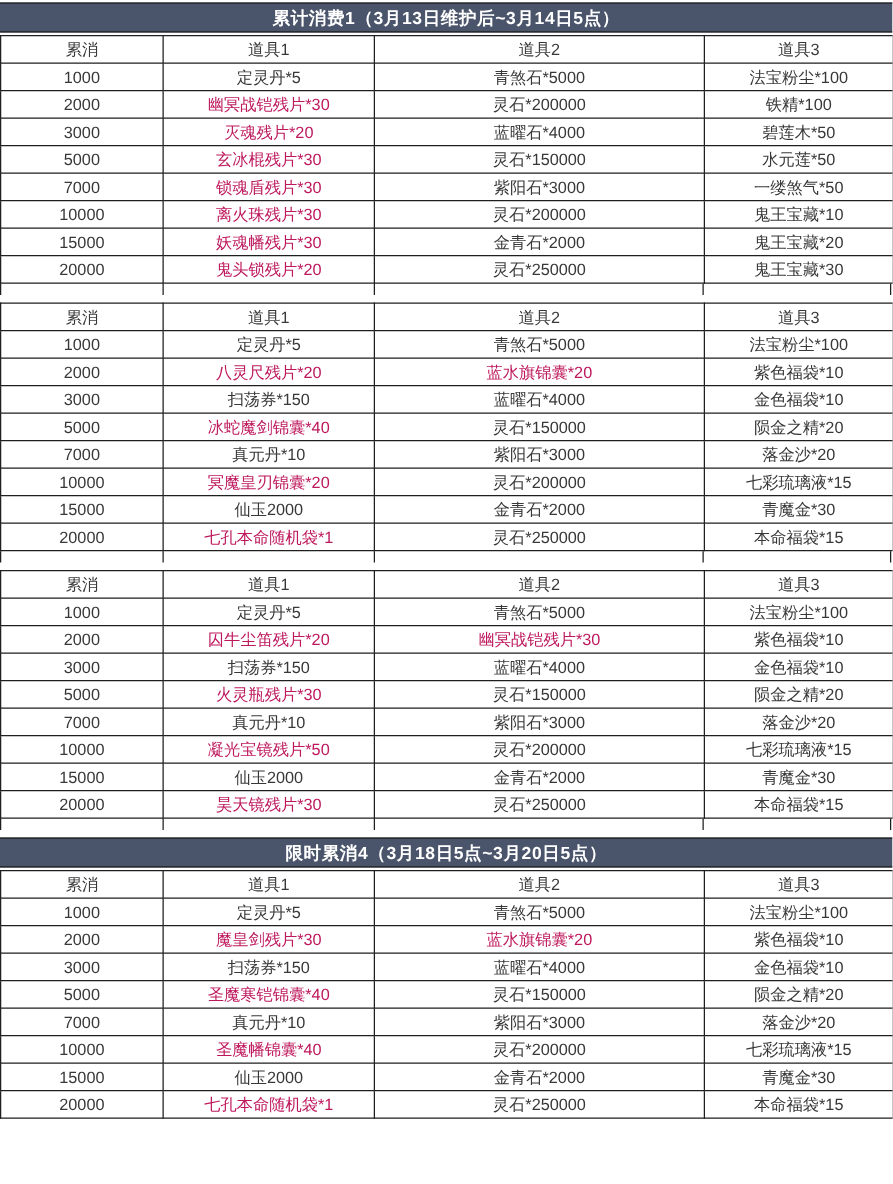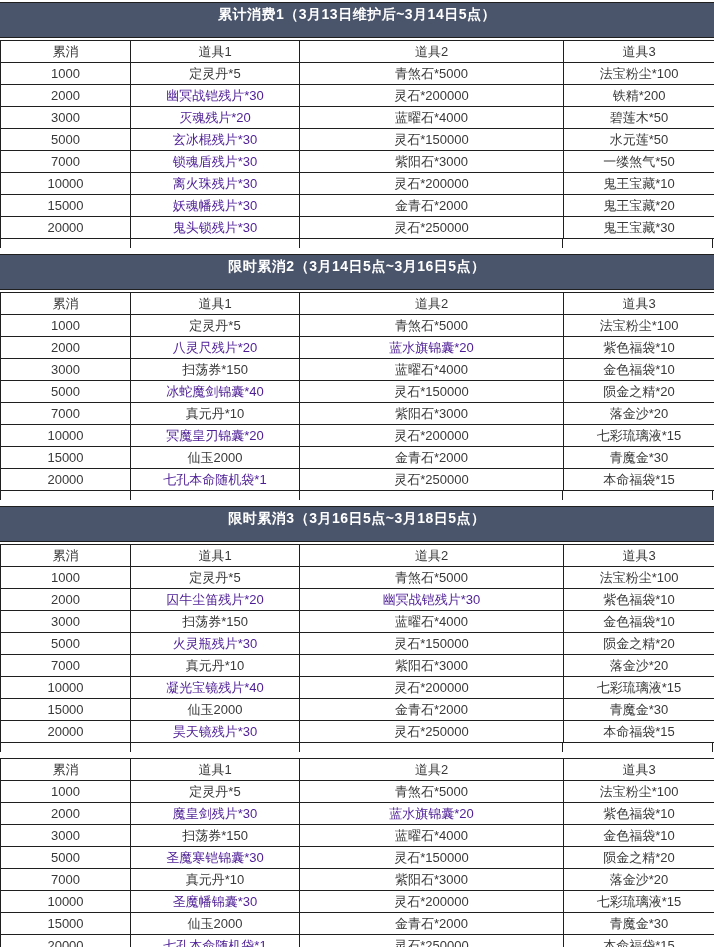--- a/index.html
+++ b/index.html
@@ -15,21 +15,21 @@
   }
   .page {
     padding-top: 2px;
     width: 714px;
   }
   section.tblsec {
     margin-bottom: 6px;
   }
   .title-bar {
     box-sizing: border-box;
-    height: 36px;
+    height: 24px;
     line-height: 22px;
     background: #4A556B;
     border-top: 1px solid #1f1f1f;
     border-bottom: 1px solid #1f1f1f;
     color: #ffffff;
     font-size: 14px;
     font-weight: bold;
     text-align: center;
     margin-bottom: 2px;
     letter-spacing: 0.5px;
@@ -45,21 +45,21 @@
     padding: 0;
     text-align: center;
     vertical-align: middle;
     font-size: 13px;
     font-weight: normal;
     color: #383838;
     overflow: hidden;
     white-space: nowrap;
   }
   table.grid td.red {
-    color: #4c1d95;
+    color: #be185d;
   }
   .stub {
     display: flex;
     height: 9px;
     width: 713px;
     border-left: 1px solid #1f1f1f;
   }
   .stub > div {
     border-right: 1px solid #1f1f1f;
     height: 9px;
@@ -95,21 +95,21 @@
           <tr>
             <td>1000</td>
             <td>定灵丹*5</td>
             <td>青煞石*5000</td>
             <td>法宝粉尘*100</td>
           </tr>
           <tr>
             <td>2000</td>
             <td class="red">幽冥战铠残片*30</td>
             <td>灵石*200000</td>
-            <td>铁精*200</td>
+            <td>铁精*100</td>
           </tr>
           <tr>
             <td>3000</td>
             <td class="red">灭魂残片*20</td>
             <td>蓝曜石*4000</td>
             <td>碧莲木*50</td>
           </tr>
           <tr>
             <td>5000</td>
             <td class="red">玄冰棍残片*30</td>
@@ -129,175 +129,23 @@
             <td>鬼王宝藏*10</td>
           </tr>
           <tr>
             <td>15000</td>
             <td class="red">妖魂幡残片*30</td>
             <td>金青石*2000</td>
             <td>鬼王宝藏*20</td>
           </tr>
           <tr>
             <td>20000</td>
-            <td class="red">鬼头锁残片*30</td>
+            <td class="red">鬼头锁残片*20</td>
             <td>灵石*250000</td>
             <td>鬼王宝藏*30</td>
-          </tr>
-        </tbody>
-    </table>
-    <div class="stub">
-      <div class="c1"></div>
-        <div class="c2"></div>
-        <div class="c3"></div>
-        <div class="c4"></div>
-    </div>
-  </section>
-
-  <section class="tblsec">
-    <div class="title-bar">限时累消2（3月14日5点~3月16日5点）</div>
-    <table class="grid">
-      <colgroup>
-          <col style="width:130px">
-          <col style="width:169px">
-          <col style="width:264px">
-          <col style="width:151px">
-        </colgroup>
-      <thead>
-        <tr>
-          <th>累消</th>
-          <th>道具1</th>
-          <th>道具2</th>
-          <th>道具3</th>
-        </tr>
-      </thead>
-      <tbody>
-          <tr>
-            <td>1000</td>
-            <td>定灵丹*5</td>
-            <td>青煞石*5000</td>
-            <td>法宝粉尘*100</td>
-          </tr>
-          <tr>
-            <td>2000</td>
-            <td class="red">八灵尺残片*20</td>
-            <td class="red">蓝水旗锦囊*20</td>
-            <td>紫色福袋*10</td>
-          </tr>
-          <tr>
-            <td>3000</td>
-            <td>扫荡券*150</td>
-            <td>蓝曜石*4000</td>
-            <td>金色福袋*10</td>
-          </tr>
-          <tr>
-            <td>5000</td>
-            <td class="red">冰蛇魔剑锦囊*40</td>
-            <td>灵石*150000</td>
-            <td>陨金之精*20</td>
-          </tr>
-          <tr>
-            <td>7000</td>
-            <td>真元丹*10</td>
-            <td>紫阳石*3000</td>
-            <td>落金沙*20</td>
-          </tr>
-          <tr>
-            <td>10000</td>
-            <td class="red">冥魔皇刃锦囊*20</td>
-            <td>灵石*200000</td>
-            <td>七彩琉璃液*15</td>
-          </tr>
-          <tr>
-            <td>15000</td>
-            <td>仙玉2000</td>
-            <td>金青石*2000</td>
-            <td>青魔金*30</td>
-          </tr>
-          <tr>
-            <td>20000</td>
-            <td class="red">七孔本命随机袋*1</td>
-            <td>灵石*250000</td>
-            <td>本命福袋*15</td>
-          </tr>
-        </tbody>
-    </table>
-    <div class="stub">
-      <div class="c1"></div>
-        <div class="c2"></div>
-        <div class="c3"></div>
-        <div class="c4"></div>
-    </div>
-  </section>
-
-  <section class="tblsec">
-    <div class="title-bar">限时累消3（3月16日5点~3月18日5点）</div>
-    <table class="grid">
-      <colgroup>
-          <col style="width:130px">
-          <col style="width:169px">
-          <col style="width:264px">
-          <col style="width:151px">
-        </colgroup>
-      <thead>
-        <tr>
-          <th>累消</th>
-          <th>道具1</th>
-          <th>道具2</th>
-          <th>道具3</th>
-        </tr>
-      </thead>
-      <tbody>
-          <tr>
-            <td>1000</td>
-            <td>定灵丹*5</td>
-            <td>青煞石*5000</td>
-            <td>法宝粉尘*100</td>
-          </tr>
-          <tr>
-            <td>2000</td>
-            <td class="red">囚牛尘笛残片*20</td>
-            <td class="red">幽冥战铠残片*30</td>
-            <td>紫色福袋*10</td>
-          </tr>
-          <tr>
-            <td>3000</td>
-            <td>扫荡券*150</td>
-            <td>蓝曜石*4000</td>
-            <td>金色福袋*10</td>
-          </tr>
-          <tr>
-            <td>5000</td>
-            <td class="red">火灵瓶残片*30</td>
-            <td>灵石*150000</td>
-            <td>陨金之精*20</td>
-          </tr>
-          <tr>
-            <td>7000</td>
-            <td>真元丹*10</td>
-            <td>紫阳石*3000</td>
-            <td>落金沙*20</td>
-          </tr>
-          <tr>
-            <td>10000</td>
-            <td class="red">凝光宝镜残片*40</td>
-            <td>灵石*200000</td>
-            <td>七彩琉璃液*15</td>
-          </tr>
-          <tr>
-            <td>15000</td>
-            <td>仙玉2000</td>
-            <td>金青石*2000</td>
-            <td>青魔金*30</td>
-          </tr>
-          <tr>
-            <td>20000</td>
-            <td class="red">昊天镜残片*30</td>
-            <td>灵石*250000</td>
-            <td>本命福袋*15</td>
           </tr>
         </tbody>
     </table>
     <div class="stub">
       <div class="c1"></div>
         <div class="c2"></div>
         <div class="c3"></div>
         <div class="c4"></div>
     </div>
   </section>
@@ -320,58 +168,209 @@
       </thead>
       <tbody>
           <tr>
             <td>1000</td>
             <td>定灵丹*5</td>
             <td>青煞石*5000</td>
             <td>法宝粉尘*100</td>
           </tr>
           <tr>
             <td>2000</td>
-            <td class="red">魔皇剑残片*30</td>
+            <td class="red">八灵尺残片*20</td>
             <td class="red">蓝水旗锦囊*20</td>
             <td>紫色福袋*10</td>
           </tr>
           <tr>
             <td>3000</td>
             <td>扫荡券*150</td>
             <td>蓝曜石*4000</td>
             <td>金色福袋*10</td>
           </tr>
           <tr>
             <td>5000</td>
-            <td class="red">圣魔寒铠锦囊*30</td>
+            <td class="red">冰蛇魔剑锦囊*40</td>
             <td>灵石*150000</td>
             <td>陨金之精*20</td>
           </tr>
           <tr>
             <td>7000</td>
             <td>真元丹*10</td>
             <td>紫阳石*3000</td>
             <td>落金沙*20</td>
           </tr>
           <tr>
             <td>10000</td>
-            <td class="red">圣魔幡锦囊*30</td>
+            <td class="red">冥魔皇刃锦囊*20</td>
             <td>灵石*200000</td>
             <td>七彩琉璃液*15</td>
           </tr>
           <tr>
             <td>15000</td>
             <td>仙玉2000</td>
             <td>金青石*2000</td>
             <td>青魔金*30</td>
           </tr>
           <tr>
             <td>20000</td>
             <td class="red">七孔本命随机袋*1</td>
             <td>灵石*250000</td>
             <td>本命福袋*15</td>
           </tr>
         </tbody>
     </table>
-
+    <div class="stub">
+      <div class="c1"></div>
+        <div class="c2"></div>
+        <div class="c3"></div>
+        <div class="c4"></div>
+    </div>
   </section>
 
+  <section class="tblsec">
+    <table class="grid">
+      <colgroup>
+          <col style="width:130px">
+          <col style="width:169px">
+          <col style="width:264px">
+          <col style="width:151px">
+        </colgroup>
+      <thead>
+        <tr>
+          <th>累消</th>
+          <th>道具1</th>
+          <th>道具2</th>
+          <th>道具3</th>
+        </tr>
+      </thead>
+      <tbody>
+          <tr>
+            <td>1000</td>
+            <td>定灵丹*5</td>
+            <td>青煞石*5000</td>
+            <td>法宝粉尘*100</td>
+          </tr>
+          <tr>
+            <td>2000</td>
+            <td class="red">囚牛尘笛残片*20</td>
+            <td class="red">幽冥战铠残片*30</td>
+            <td>紫色福袋*10</td>
+          </tr>
+          <tr>
+            <td>3000</td>
+            <td>扫荡券*150</td>
+            <td>蓝曜石*4000</td>
+            <td>金色福袋*10</td>
+          </tr>
+          <tr>
+            <td>5000</td>
+            <td class="red">火灵瓶残片*30</td>
+            <td>灵石*150000</td>
+            <td>陨金之精*20</td>
+          </tr>
+          <tr>
+            <td>7000</td>
+            <td>真元丹*10</td>
+            <td>紫阳石*3000</td>
+            <td>落金沙*20</td>
+          </tr>
+          <tr>
+            <td>10000</td>
+            <td class="red">凝光宝镜残片*50</td>
+            <td>灵石*200000</td>
+            <td>七彩琉璃液*15</td>
+          </tr>
+          <tr>
+            <td>15000</td>
+            <td>仙玉2000</td>
+            <td>金青石*2000</td>
+            <td>青魔金*30</td>
+          </tr>
+          <tr>
+            <td>20000</td>
+            <td class="red">昊天镜残片*30</td>
+            <td>灵石*250000</td>
+            <td>本命福袋*15</td>
+          </tr>
+        </tbody>
+    </table>
+    <div class="stub">
+      <div class="c1"></div>
+        <div class="c2"></div>
+        <div class="c3"></div>
+        <div class="c4"></div>
+    </div>
+  </section>
+
+  <section class="tblsec">
+    <div class="title-bar">限时累消4（3月18日5点~3月20日5点）</div>
+    <table class="grid">
+      <colgroup>
+          <col style="width:130px">
+          <col style="width:169px">
+          <col style="width:264px">
+          <col style="width:151px">
+        </colgroup>
+      <thead>
+        <tr>
+          <th>累消</th>
+          <th>道具1</th>
+          <th>道具2</th>
+          <th>道具3</th>
+        </tr>
+      </thead>
+      <tbody>
+          <tr>
+            <td>1000</td>
+            <td>定灵丹*5</td>
+            <td>青煞石*5000</td>
+            <td>法宝粉尘*100</td>
+          </tr>
+          <tr>
+            <td>2000</td>
+            <td class="red">魔皇剑残片*30</td>
+            <td class="red">蓝水旗锦囊*20</td>
+            <td>紫色福袋*10</td>
+          </tr>
+          <tr>
+            <td>3000</td>
+            <td>扫荡券*150</td>
+            <td>蓝曜石*4000</td>
+            <td>金色福袋*10</td>
+          </tr>
+          <tr>
+            <td>5000</td>
+            <td class="red">圣魔寒铠锦囊*40</td>
+            <td>灵石*150000</td>
+            <td>陨金之精*20</td>
+          </tr>
+          <tr>
+            <td>7000</td>
+            <td>真元丹*10</td>
+            <td>紫阳石*3000</td>
+            <td>落金沙*20</td>
+          </tr>
+          <tr>
+            <td>10000</td>
+            <td class="red">圣魔幡锦囊*40</td>
+            <td>灵石*200000</td>
+            <td>七彩琉璃液*15</td>
+          </tr>
+          <tr>
+            <td>15000</td>
+            <td>仙玉2000</td>
+            <td>金青石*2000</td>
+            <td>青魔金*30</td>
+          </tr>
+          <tr>
+            <td>20000</td>
+            <td class="red">七孔本命随机袋*1</td>
+            <td>灵石*250000</td>
+            <td>本命福袋*15</td>
+          </tr>
+        </tbody>
+    </table>
+
+  </section>
+
 </div>
 
 </body></html>

